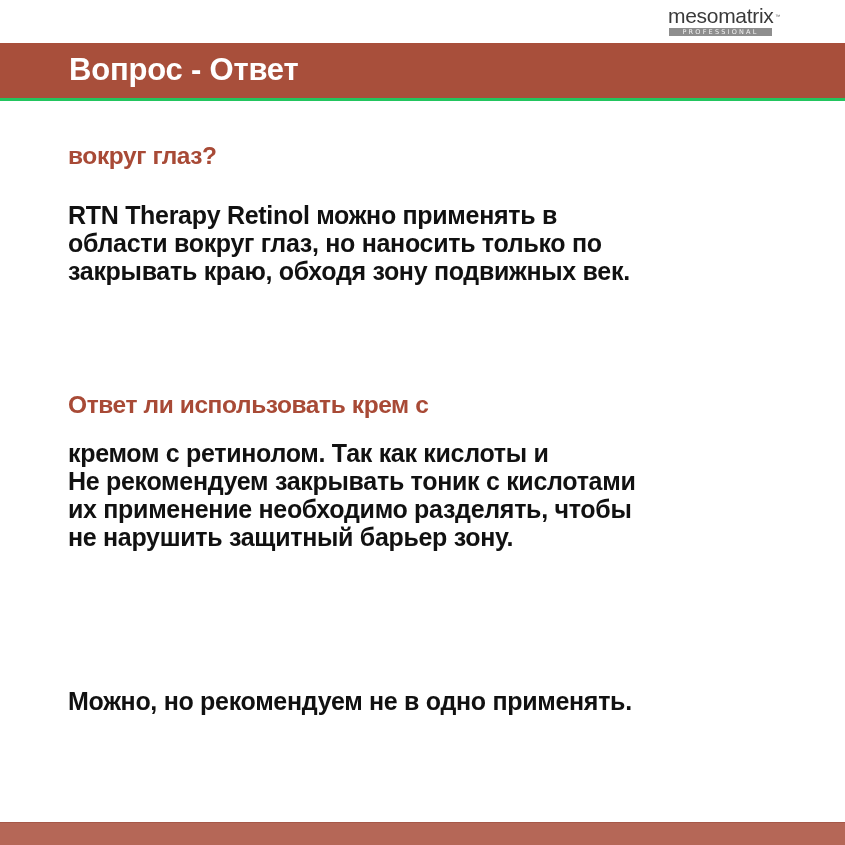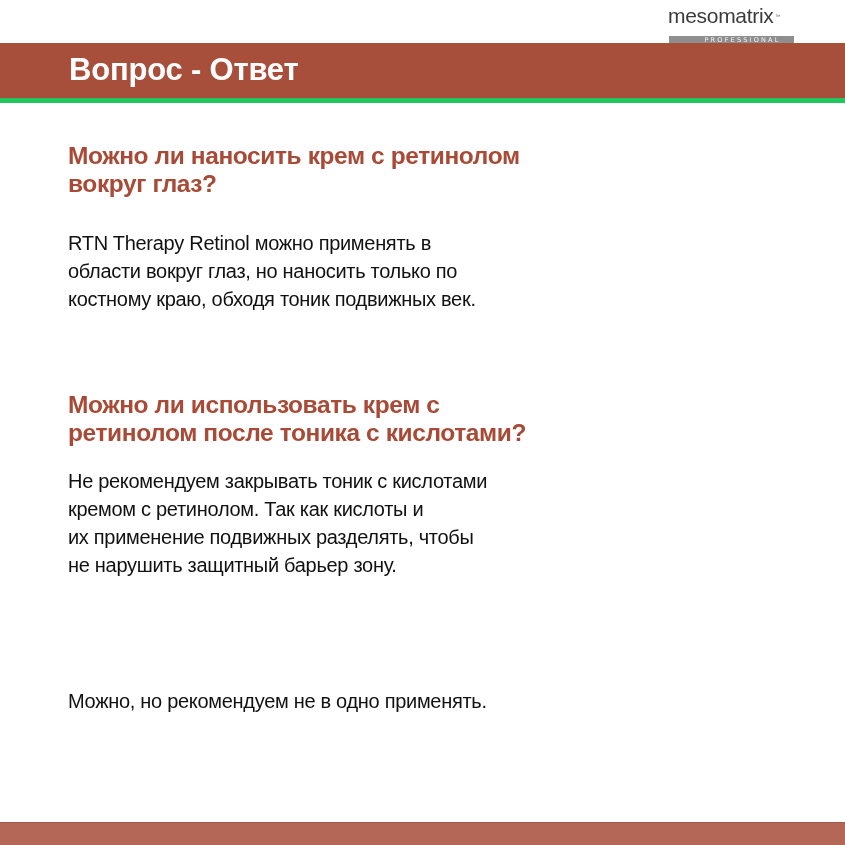--- a/index.html
+++ b/index.html
@@ -29,41 +29,40 @@
       position: relative;
     }
     .logo-tm {
       position: absolute;
       top: 0px;
       right: -4px;
       font-size: 5px;
       color: #555;
     }
     .logo-pro {
-      margin-top: 9px;
+      margin-top: 1px;
       margin-left: 1px;
       width: 103px;
       height: 8px;
       background: #8e8e8e;
       color: #f3f3f3;
       font-size: 6.5px;
       line-height: 8px;
       letter-spacing: 2.2px;
       text-align: center;
       font-family: "DejaVu Sans", sans-serif;
-      padding-left: 22px;
     }
     .header-band {
       position: absolute;
       left: 0;
       top: 43px;
       width: 845px;
       height: 55px;
       background: #a84f3b;
-      border-bottom: 5px solid #22c55e;
+      border-bottom: 3px solid #22c55e;
     }
     .header-title {
       position: absolute;
       left: 69px;
       top: 7px;
       color: #ffffff;
       font-weight: bold;
       font-size: 31px;
       line-height: 40px;
       letter-spacing: -0.2px;
@@ -75,22 +74,22 @@
     .question {
       color: #a84a36;
       font-weight: bold;
       font-size: 24.5px;
       line-height: 28px;
       letter-spacing: -0.4px;
       margin: 0;
     }
     .answer {
       color: #111111;
-      font-weight: normal;
-      font-size: 20px;
+      font-weight: bold;
+      font-size: 25px;
       line-height: 28px;
       letter-spacing: -0.3px;
       margin: 0;
     }
     .line { display: block; white-space: nowrap; }
     #qa1 { top: 142px; }
     #qa1 .answer { margin-top: 31px; }
     #qa2 { top: 391px; }
     #qa2 .answer { margin-top: 20px; }
     #qa3 { top: 671px; }
@@ -114,39 +113,37 @@
   </div>
   <div class="logo-pro">PROFESSIONAL</div>
 </div>
 
 <div class="header-band">
   <div class="header-title">Вопрос - Ответ</div>
 </div>
 
 <section class="qa" id="qa1">
   <h2 class="question">
-    <span class="line">Можно ли наносить крем с ретинолом</span>
     <span class="line">вокруг глаз?</span>
   </h2>
   <p class="answer">
     <span class="line">RTN Therapy Retinol можно применять в</span>
     <span class="line">области вокруг глаз, но наносить только по</span>
-    <span class="line">костному краю, обходя тоник подвижных век.</span>
+    <span class="line">закрывать краю, обходя зону подвижных век.</span>
   </p>
 </section>
 
 <section class="qa" id="qa2">
   <h2 class="question">
-    <span class="line">Можно ли использовать крем с</span>
-    <span class="line">ретинолом после тоника с кислотами?</span>
+    <span class="line">Ответ ли использовать крем с</span>
   </h2>
   <p class="answer">
+    <span class="line">кремом с ретинолом. Так как кислоты и</span>
     <span class="line">Не рекомендуем закрывать тоник с кислотами</span>
-    <span class="line">кремом с ретинолом. Так как кислоты и</span>
-    <span class="line">их применение подвижных разделять, чтобы</span>
+    <span class="line">их применение необходимо разделять, чтобы</span>
     <span class="line">не нарушить защитный барьер зону.</span>
   </p>
 </section>
 
 <section class="qa" id="qa3">
   <p class="answer">
     <span class="line">Можно, но рекомендуем не в одно применять.</span>
   </p>
 </section>
 

